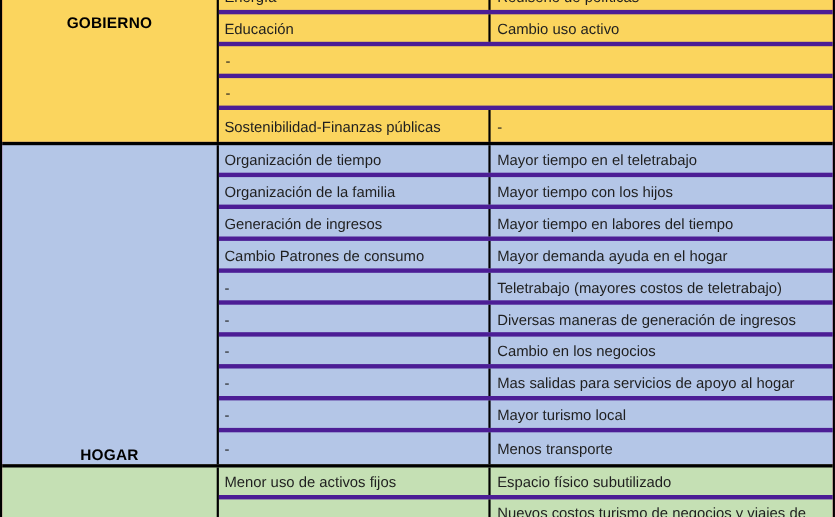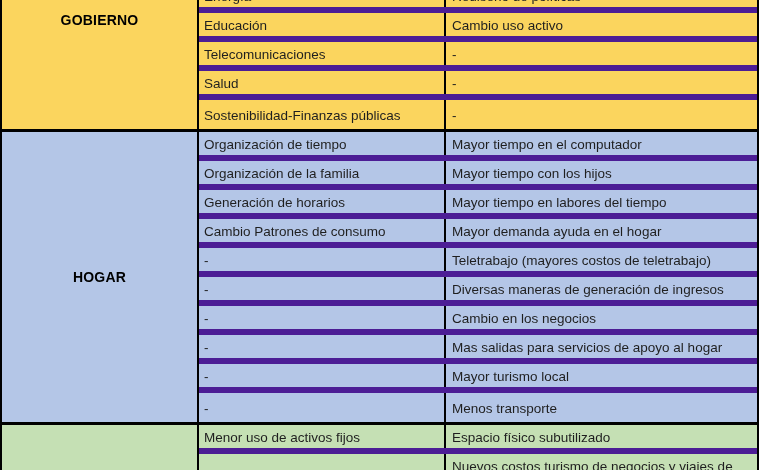--- a/index.html
+++ b/index.html
@@ -21,27 +21,27 @@
     box-sizing:border-box;
     border-left:2px solid #000;
     border-right:2px solid #000;
   }
   .section{display:flex;}
   .section + .section{border-top:3px solid #000;}
   .col1{
     width:197px;
     box-sizing:border-box;
     border-right:2px solid #000;
-    display:flex;justify-content:center;align-items:center;
+    display:flex;justify-content:center;align-items:flex-end;
     flex:none;
   }
   .col1.top-label{align-items:flex-start;padding-top:28px;}
   .rows{flex:1;display:flex;flex-direction:column;min-width:0;}
   .row{display:flex;height:29px;box-sizing:border-box;flex:none;}
-  .row:not(:last-child){border-bottom:6px solid #4c1d95;}
+  .row:not(:last-child){border-bottom:4px solid #4c1d95;}
   .row.row-tall{height:44px;}
   .col2{
     width:247px;flex:none;
     box-sizing:border-box;
     border-right:2px solid #000;
     display:flex;align-items:center;
     padding:2px 2px 0 5px;
     overflow:hidden;
   }
   .col3{
@@ -85,31 +85,25 @@
           </div>
           <div class="row">
             <div class="col2">
               <span class="cell-text">Educación</span>
             </div>
             <div class="col3">
               <span class="cell-text">Cambio uso activo</span>
             </div>
           </div>
           <div class="row">
-            <div class="col2">
-              <span class="cell-text">Telecomunicaciones</span>
-            </div>
-            <div class="col3">
-              <span class="cell-text">-</span>
-            </div>
-          </div>
-          <div class="row">
-            <div class="col2">
-              <span class="cell-text">Salud</span>
-            </div>
+            <div class="col3">
+              <span class="cell-text">-</span>
+            </div>
+          </div>
+          <div class="row">
             <div class="col3">
               <span class="cell-text">-</span>
             </div>
           </div>
           <div class="row">
             <div class="col2">
               <span class="cell-text">Sostenibilidad-Finanzas públicas</span>
             </div>
             <div class="col3">
               <span class="cell-text">-</span>
@@ -120,34 +114,34 @@
       <div class="section" style="background: rgb(180, 198, 231);">
         <div class="col1">
           <span class="label">HOGAR</span>
         </div>
         <div class="rows">
           <div class="row">
             <div class="col2">
               <span class="cell-text">Organización de tiempo</span>
             </div>
             <div class="col3">
-              <span class="cell-text">Mayor tiempo en el computador</span>
+              <span class="cell-text">Mayor tiempo en el teletrabajo</span>
             </div>
           </div>
           <div class="row">
             <div class="col2">
               <span class="cell-text">Organización de la familia</span>
             </div>
             <div class="col3">
               <span class="cell-text">Mayor tiempo con los hijos</span>
             </div>
           </div>
           <div class="row">
             <div class="col2">
-              <span class="cell-text">Generación de horarios</span>
+              <span class="cell-text">Generación de ingresos</span>
             </div>
             <div class="col3">
               <span class="cell-text">Mayor tiempo en labores del tiempo</span>
             </div>
           </div>
           <div class="row">
             <div class="col2">
               <span class="cell-text">Cambio Patrones de consumo</span>
             </div>
             <div class="col3">

